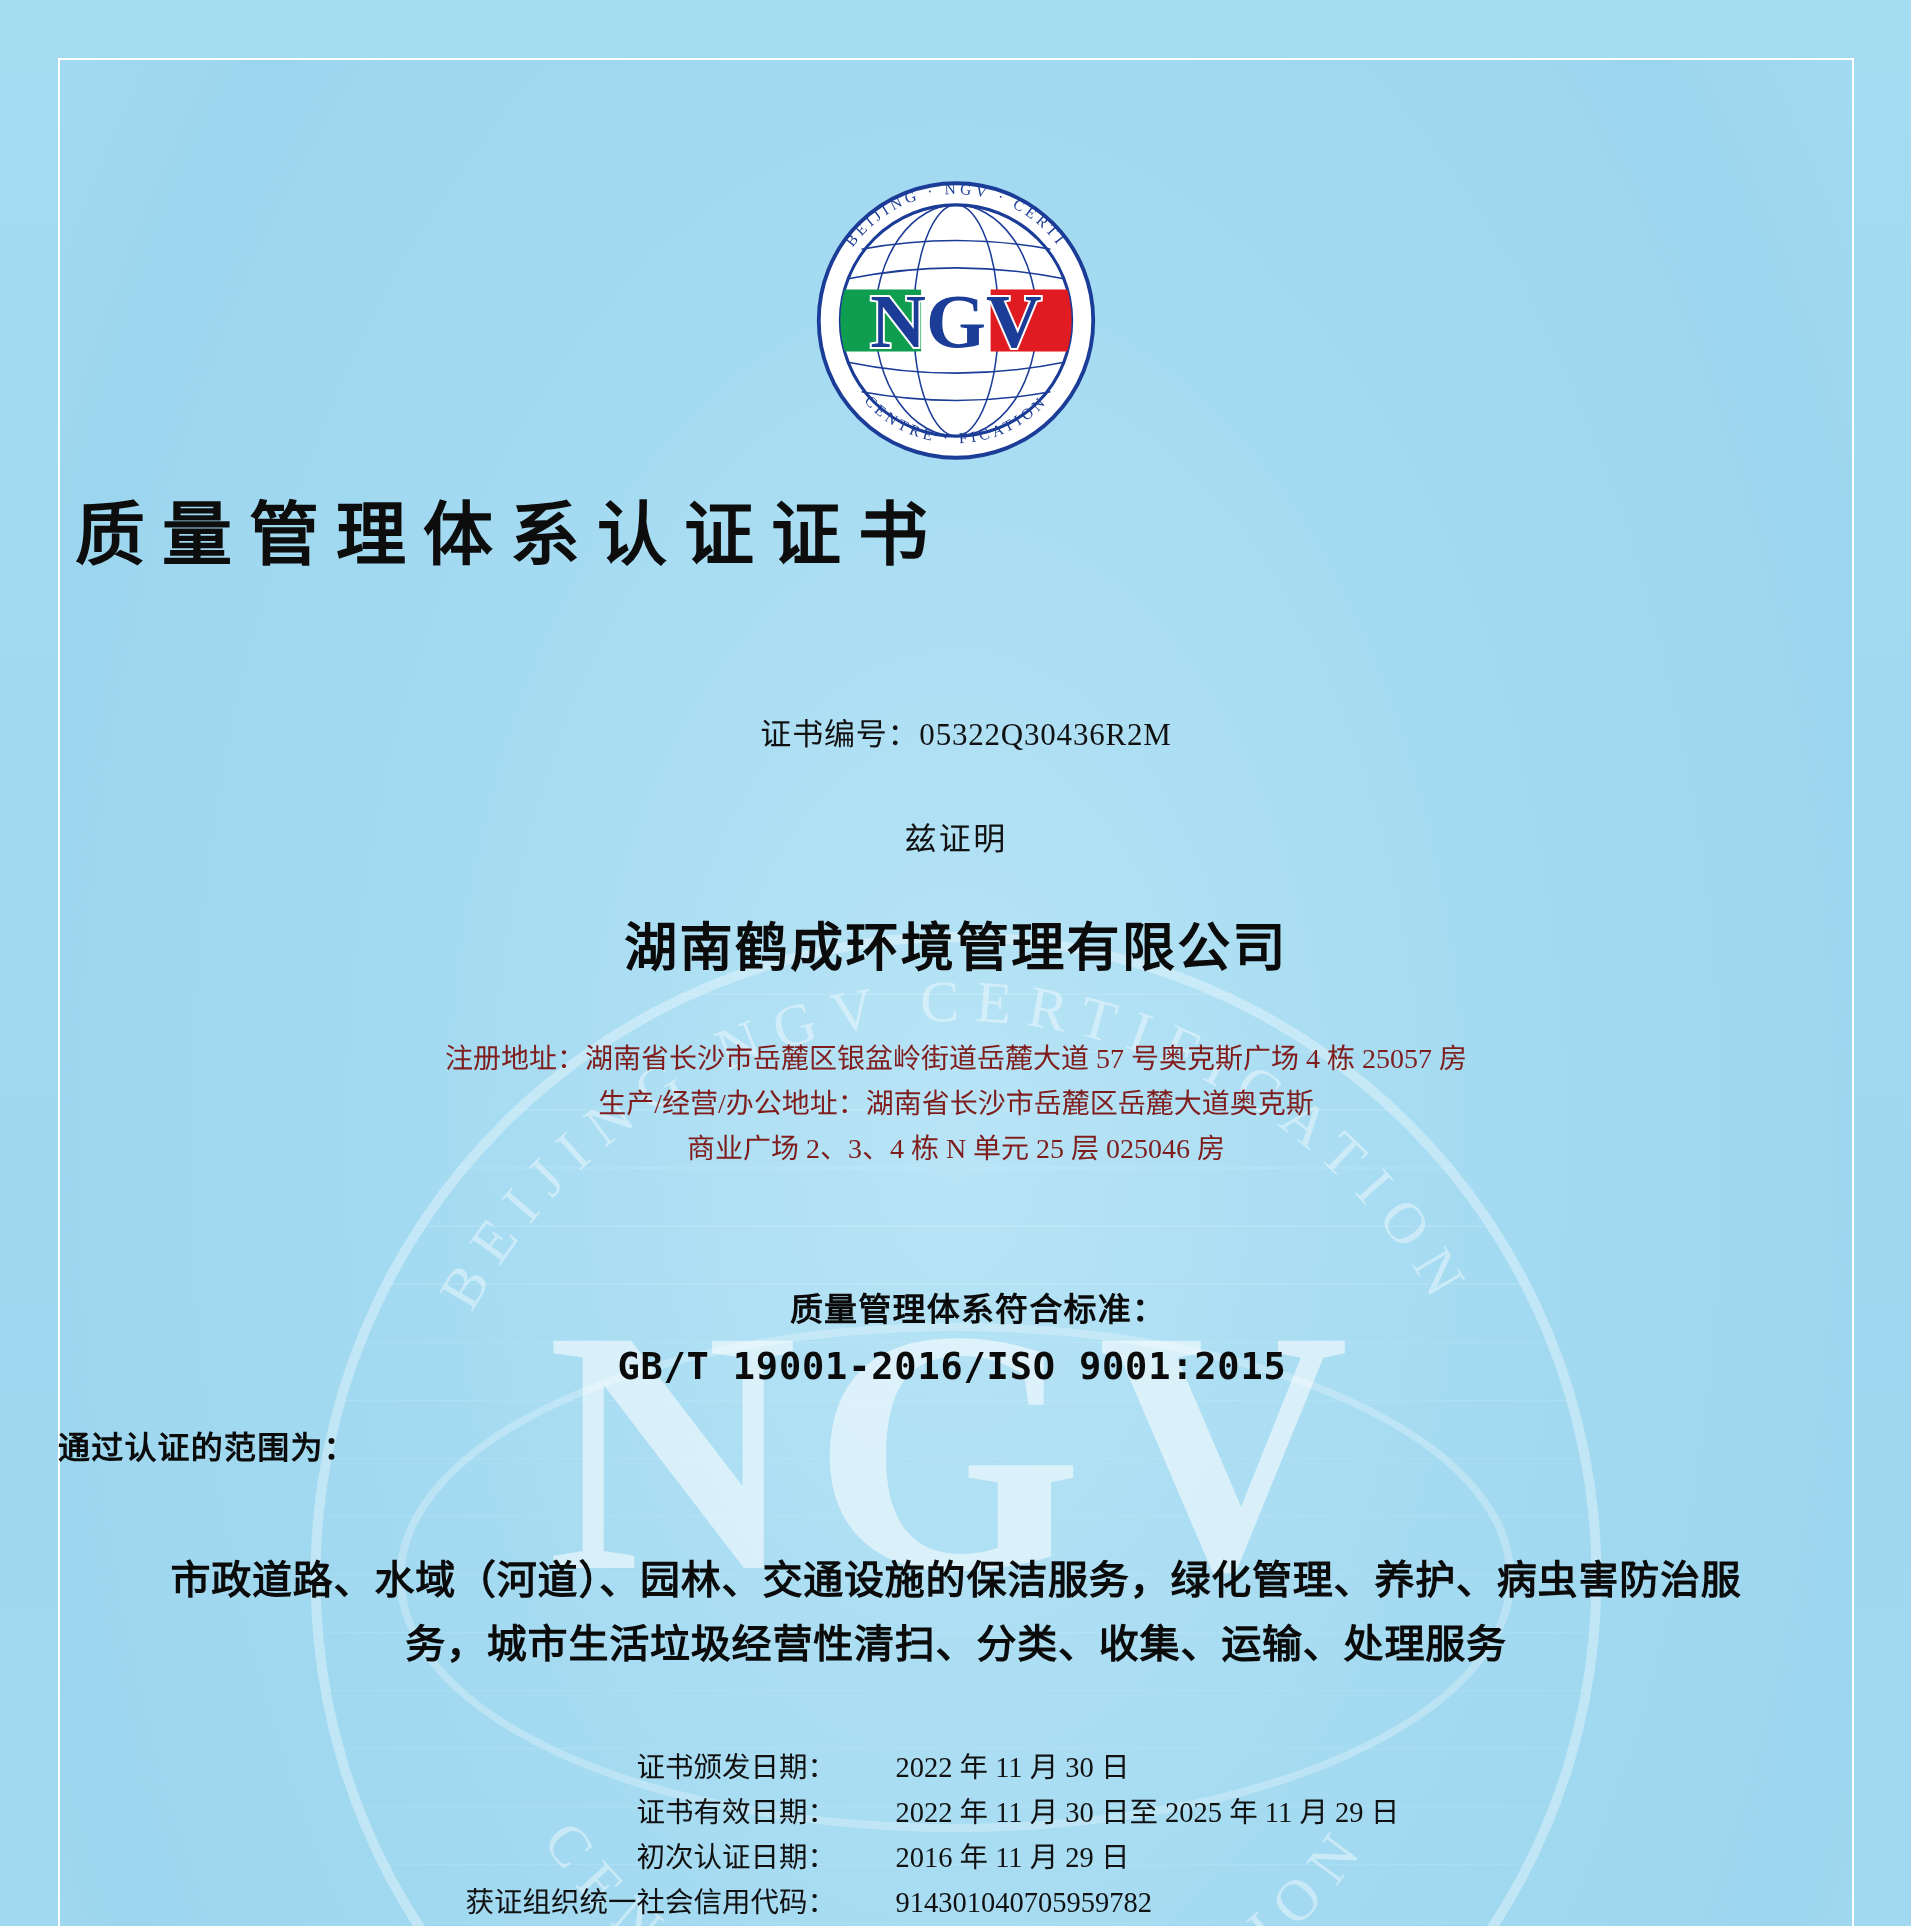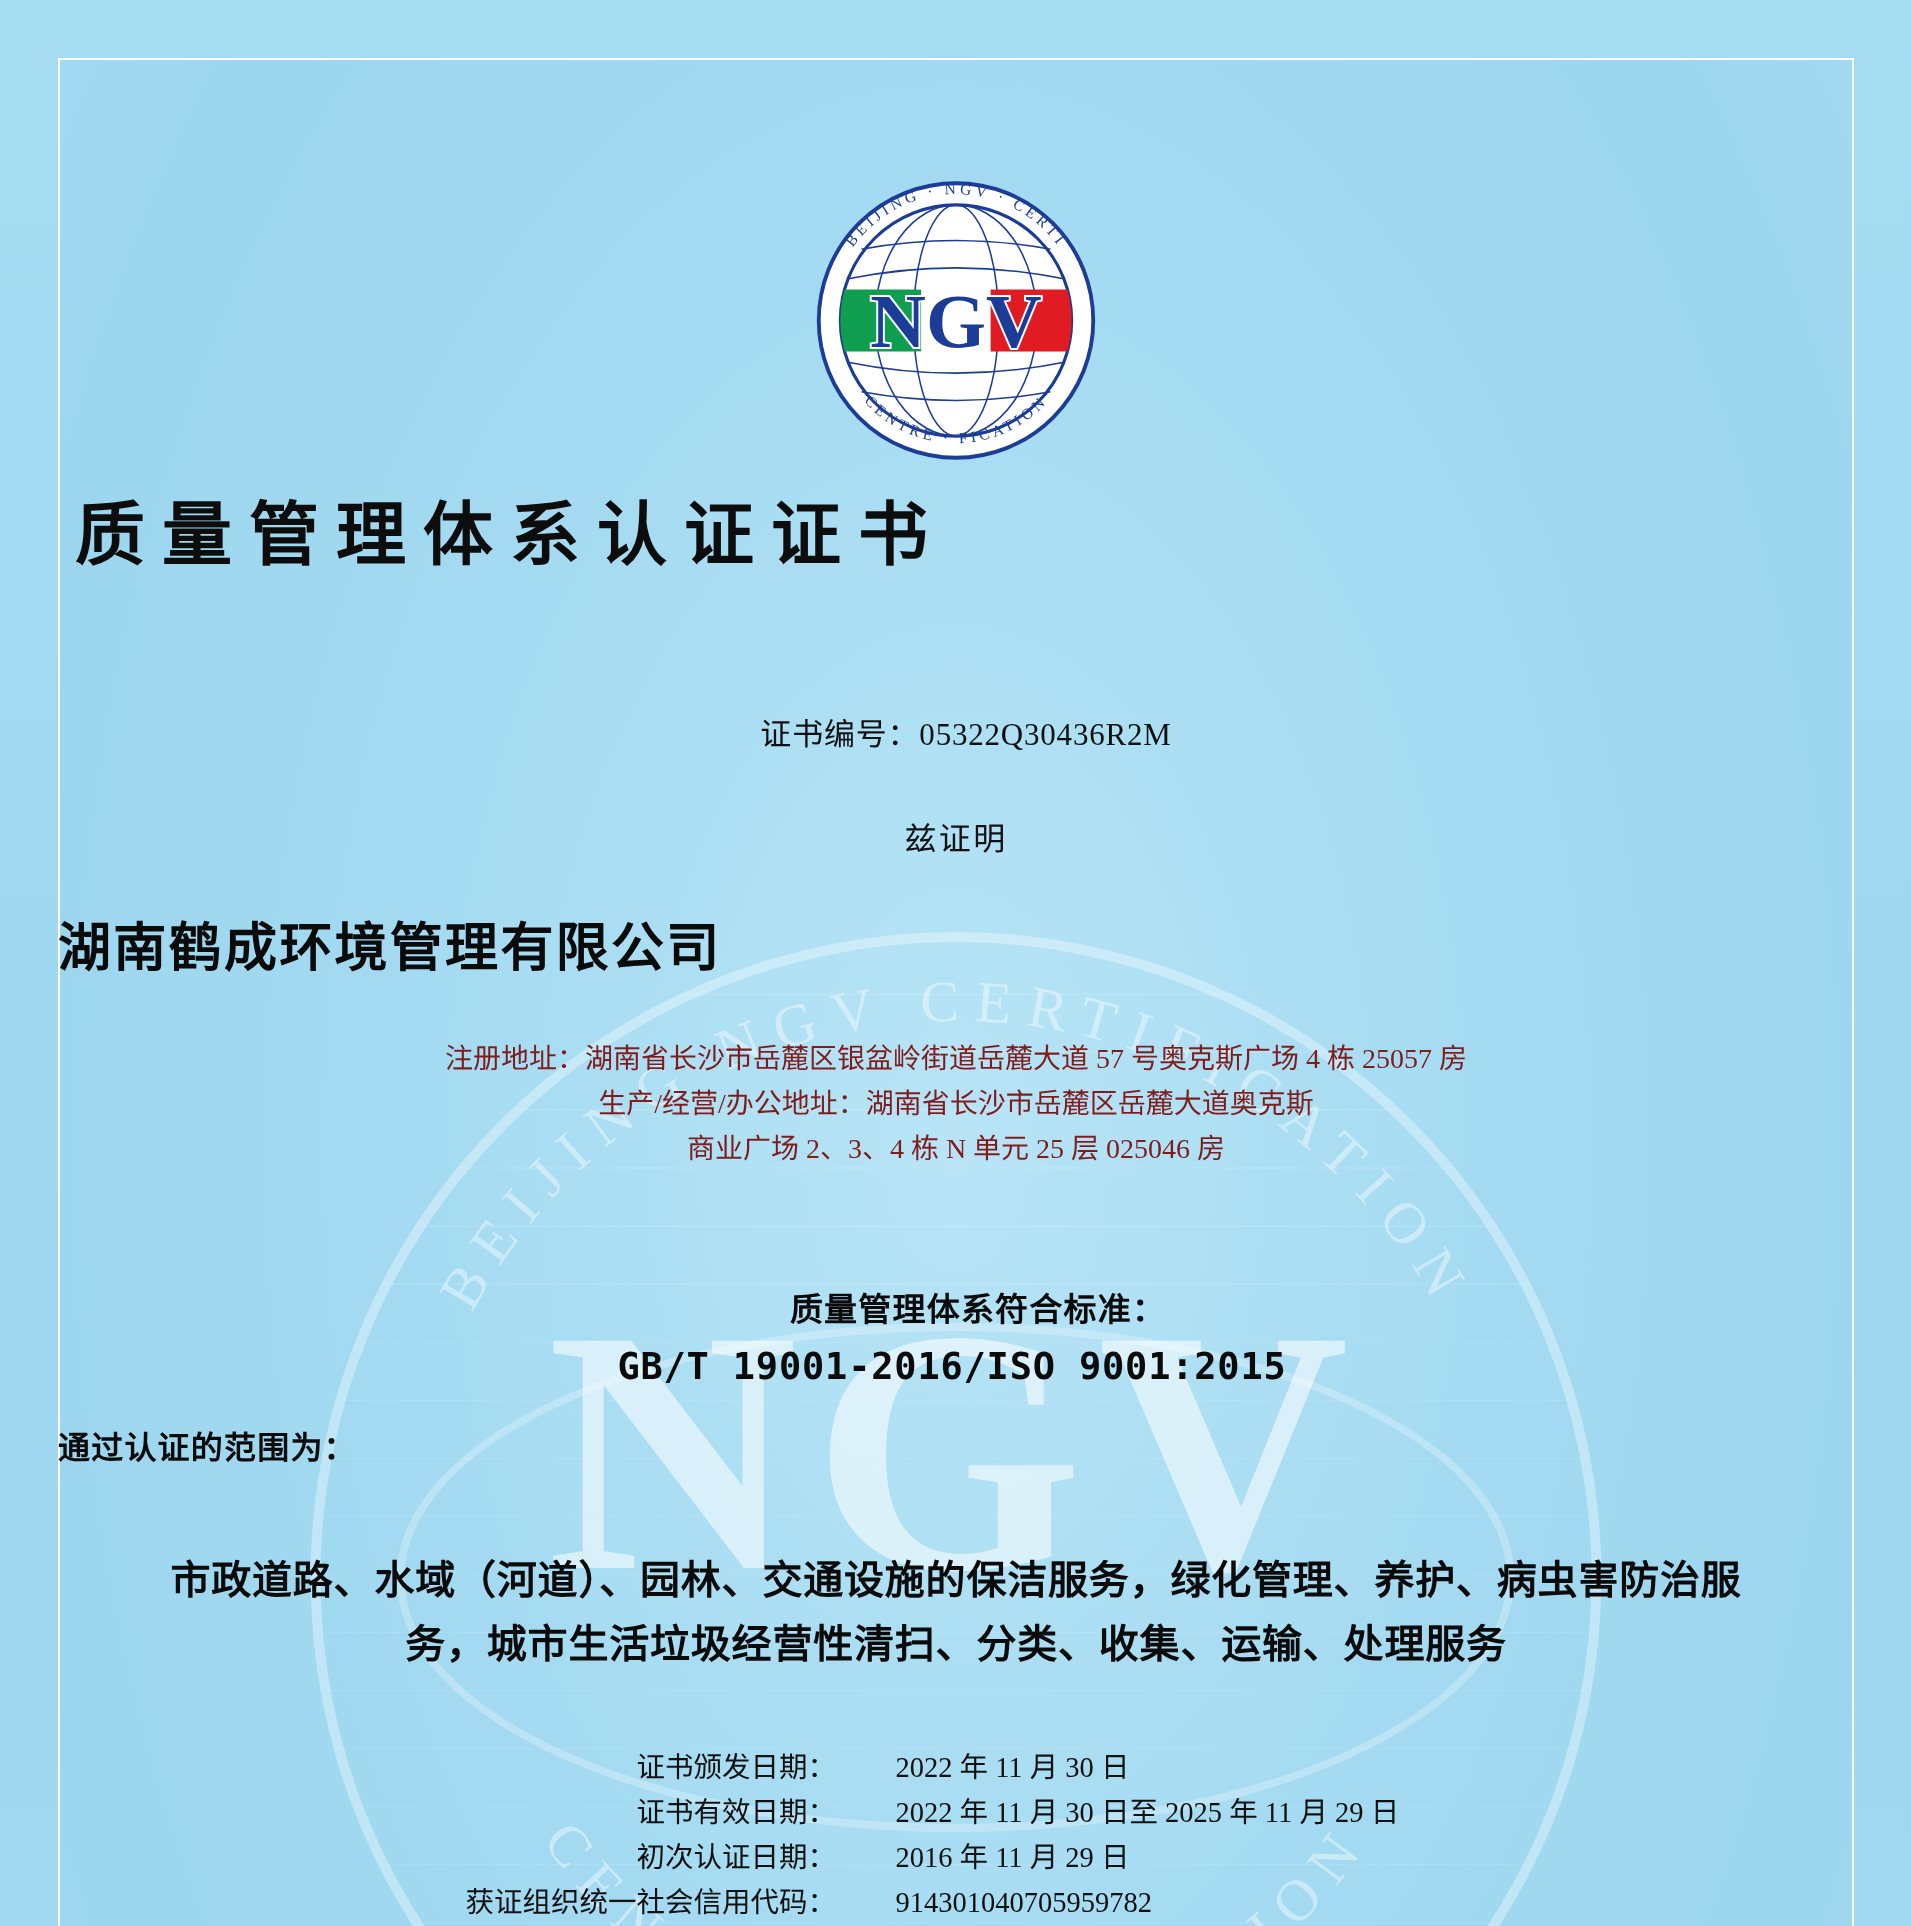--- a/index.html
+++ b/index.html
@@ -134,20 +134,21 @@
     text-align: center;
     font-size: 32px;
     color: #111;
     letter-spacing: 2.3px;
   }
 
   .company {
     position: absolute;
     left: 0; right: 0;
     top: 847px;
+    text-align: center;
     font-size: 53px;
     font-weight: bold;
     color: #0b0b0b;
     letter-spacing: 2.3px;
   }
 
   .addr-block {
     position: absolute;
     left: 116px;
     right: 116px;

